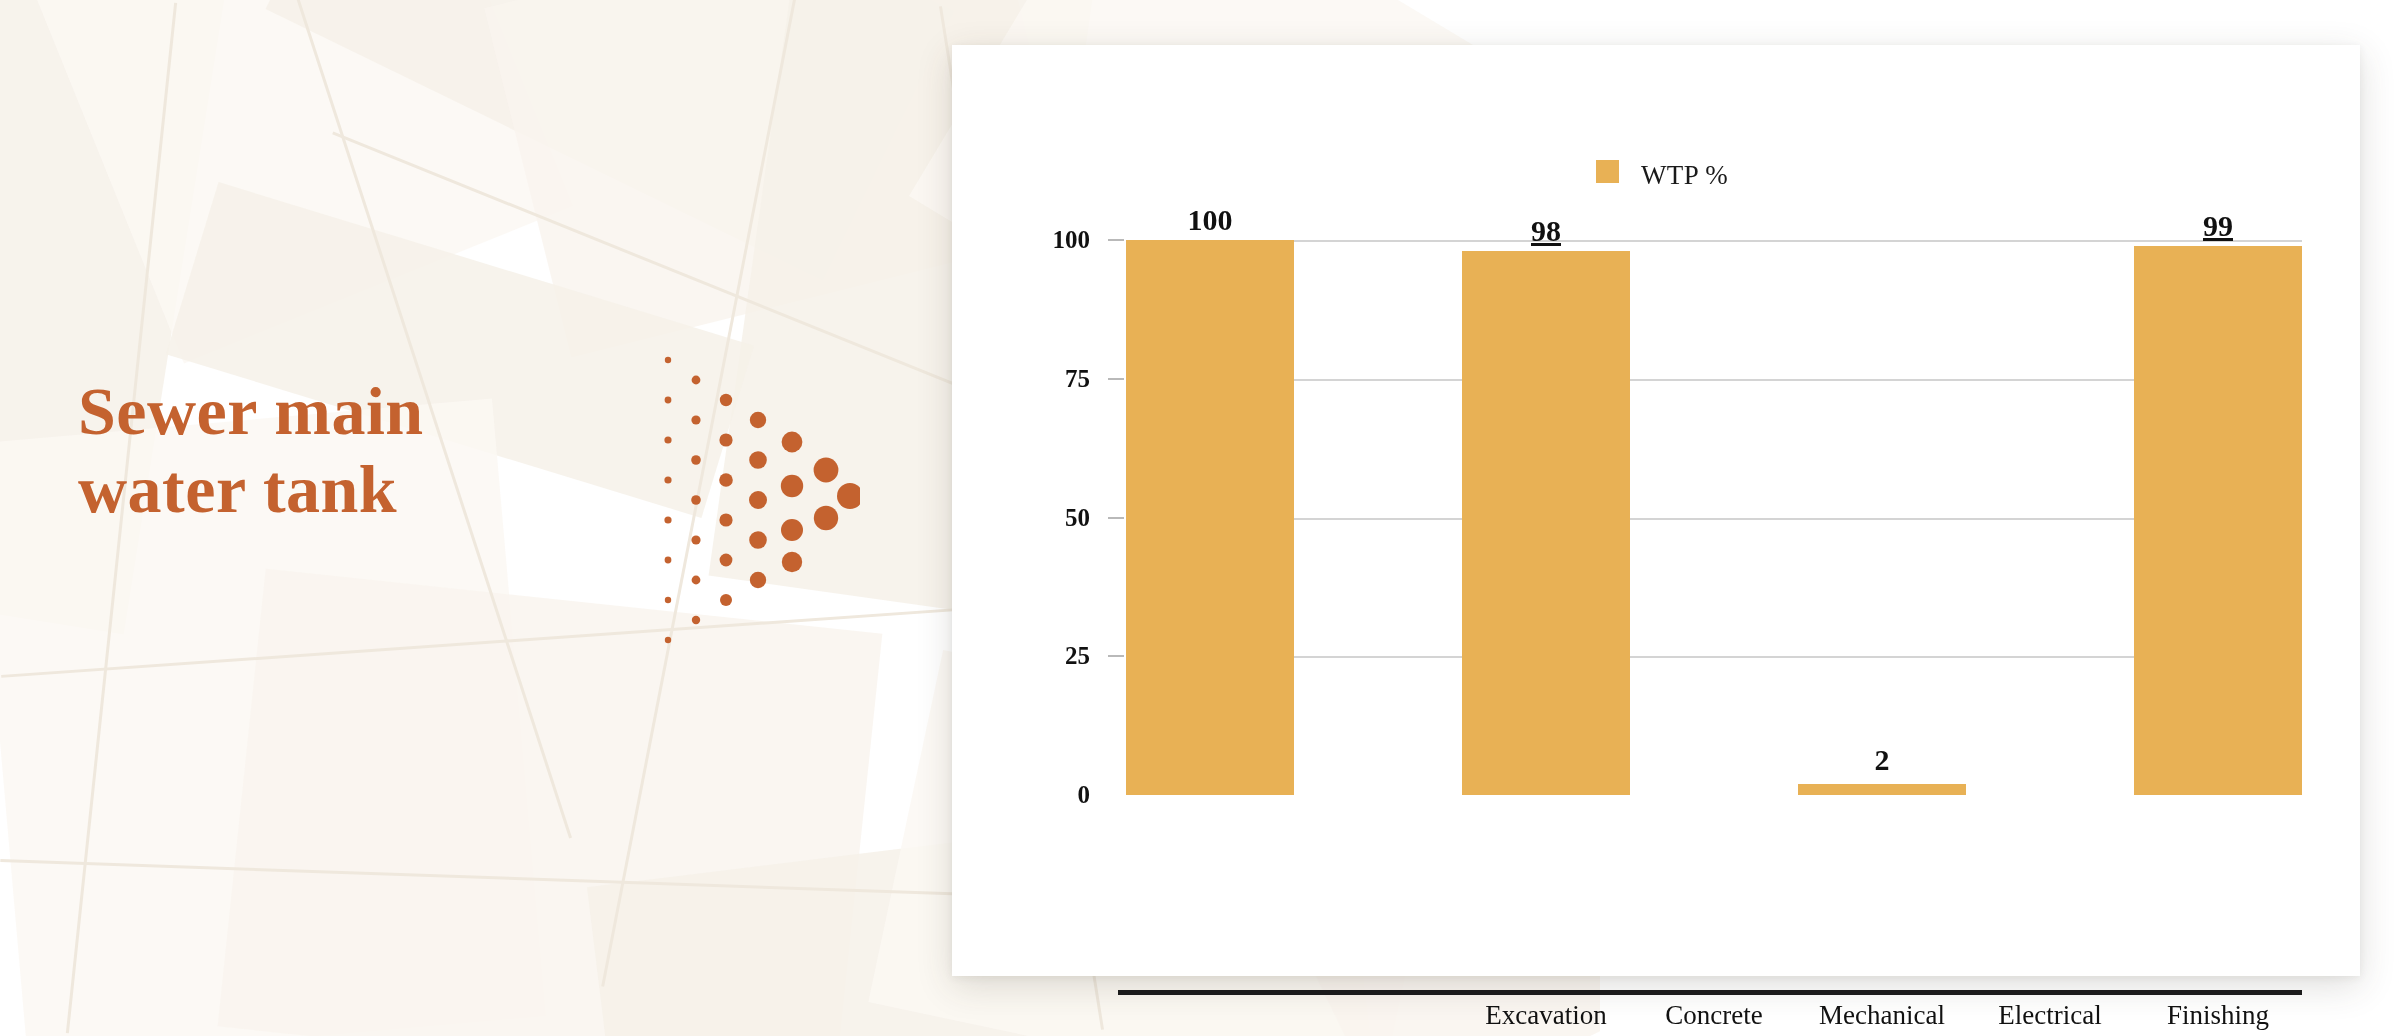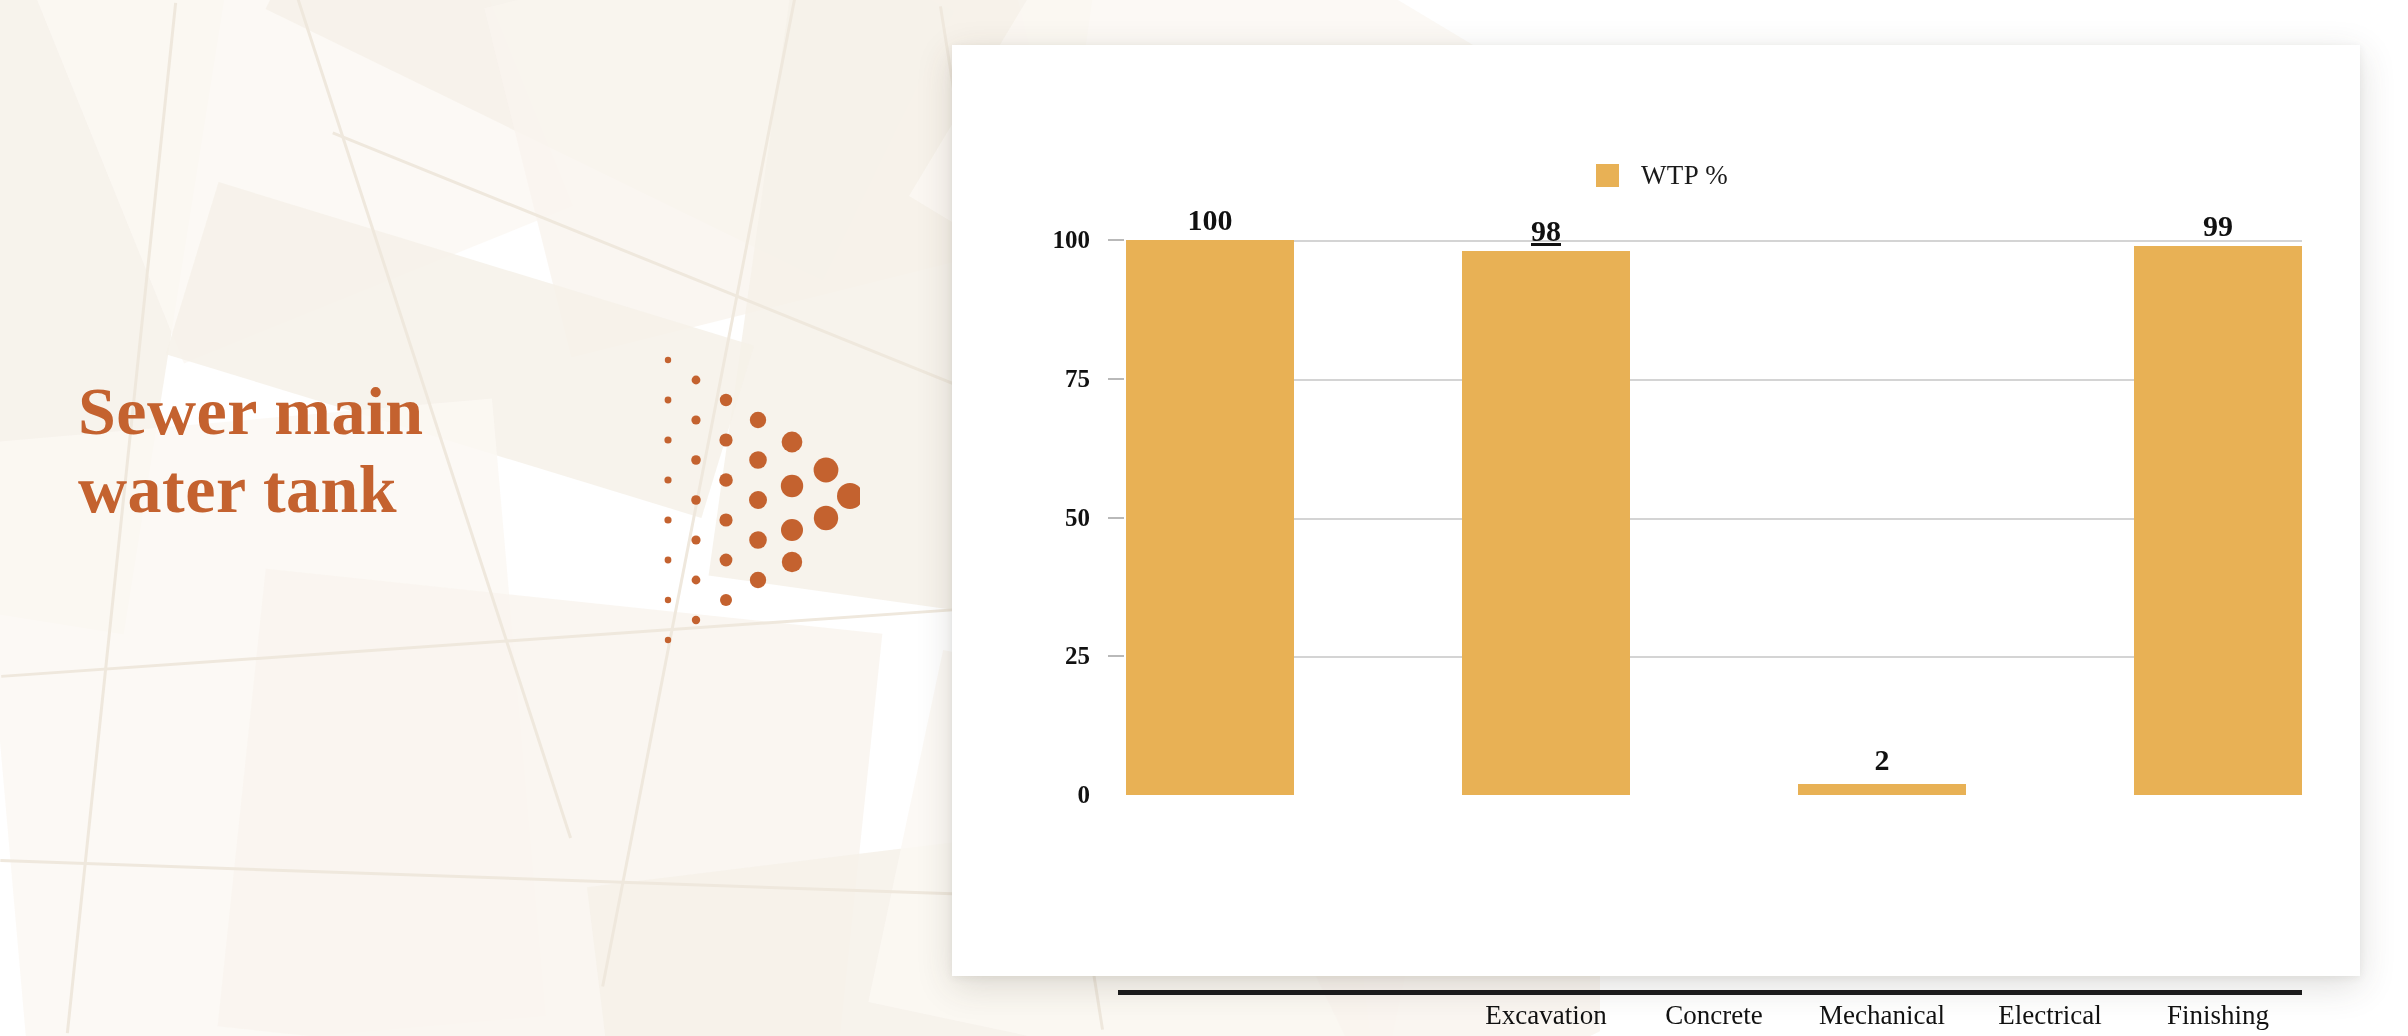--- a/index.html
+++ b/index.html
@@ -66,21 +66,21 @@
     width:1408px; height:931px;
     background:#ffffff;
     box-shadow:0 10px 34px rgba(60,55,45,.16), 0 2px 8px rgba(60,55,45,.07);
     z-index:10;
   }
 
   
   #legend {
     position:absolute;
     left:12px; right:0; top:115px;
-    display:flex; align-items:center; justify-content:center;
+    display:flex; align-items:flex-start; justify-content:center;
     gap:22px;
   }
   #legend .swatch {
     width:23px; height:23px;
     background:#E8B155;
     display:block;
   }
   #legend .legend-label {
     font-family:"Liberation Serif", serif;
     font-size:27px;
@@ -307,21 +307,21 @@
           <div class="bar-rect" style="height:543.9px;"></div>
         </div>
 
 
         <div class="bar-slot">
           <span class="bar-value" style="bottom:18px;">2</span>
           <div class="bar-rect" style="height:11.1px;"></div>
         </div>
 
         <div class="bar-slot">
-          <span class="bar-value" style="bottom:552px;">99</span>
+          <span class="bar-value" style="bottom:552px;text-decoration:underline;">99</span>
           <div class="bar-rect" style="height:549.45px;"></div>
         </div>
 
       </div>
 
       <div id="baseline"></div>
 
       <div id="x-axis">
         <span class="xlabel">Excavation</span>
         <span class="xlabel">Concrete</span>

